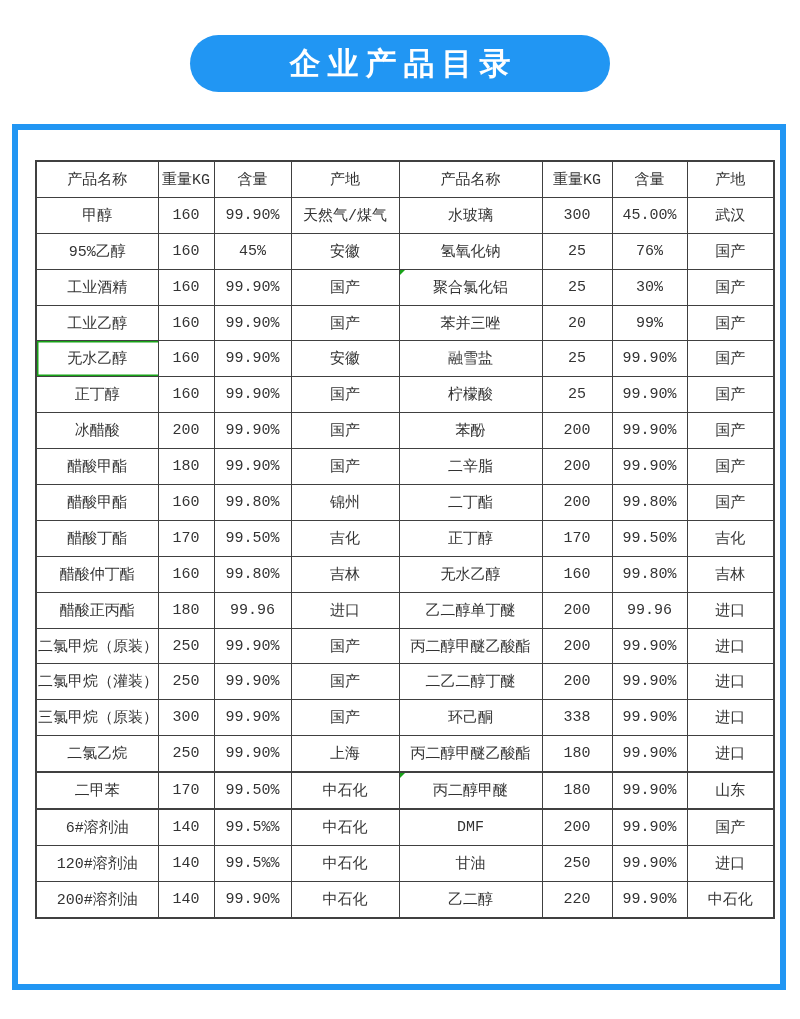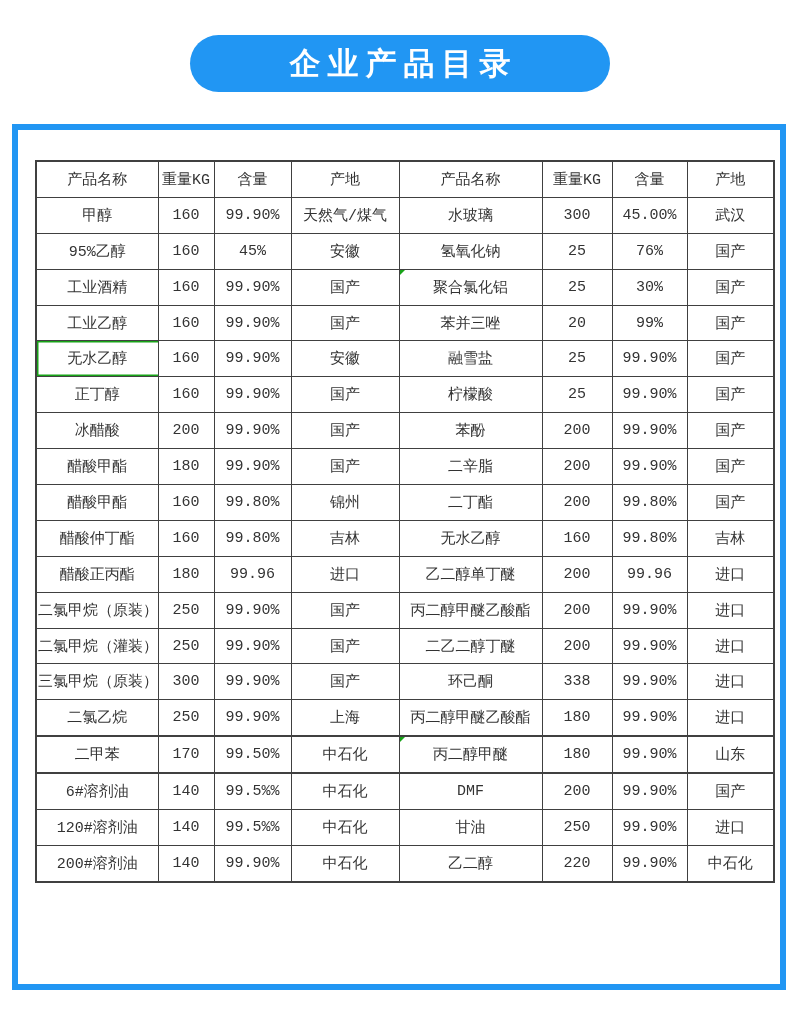--- a/index.html
+++ b/index.html
@@ -184,20 +184,30 @@
           <td>醋酸甲酯</td>
           <td>160</td>
           <td>99.80%</td>
           <td>锦州</td>
           <td>二丁酯</td>
           <td>200</td>
           <td>99.80%</td>
           <td>国产</td>
         </tr>
         <tr>
+          <td>醋酸丁酯</td>
+          <td>170</td>
+          <td>99.50%</td>
+          <td>吉化</td>
+          <td>正丁醇</td>
+          <td>170</td>
+          <td>99.50%</td>
+          <td>吉化</td>
+        </tr>
+        <tr>
           <td>醋酸仲丁酯</td>
           <td>160</td>
           <td>99.80%</td>
           <td>吉林</td>
           <td>无水乙醇</td>
           <td>160</td>
           <td>99.80%</td>
           <td>吉林</td>
         </tr>
         <tr>

